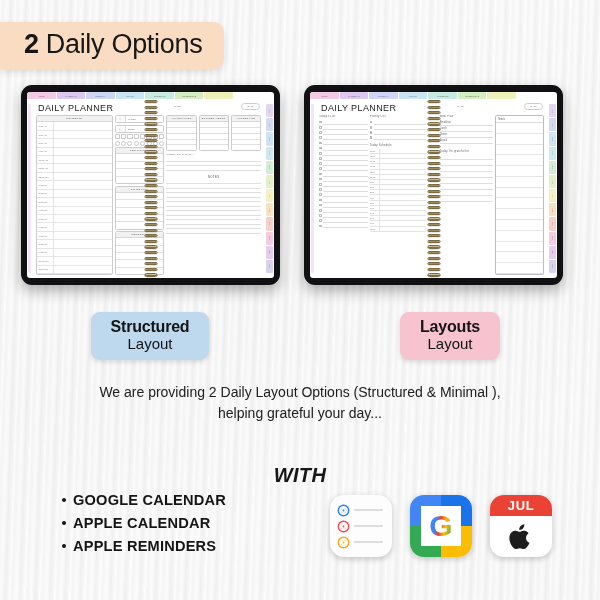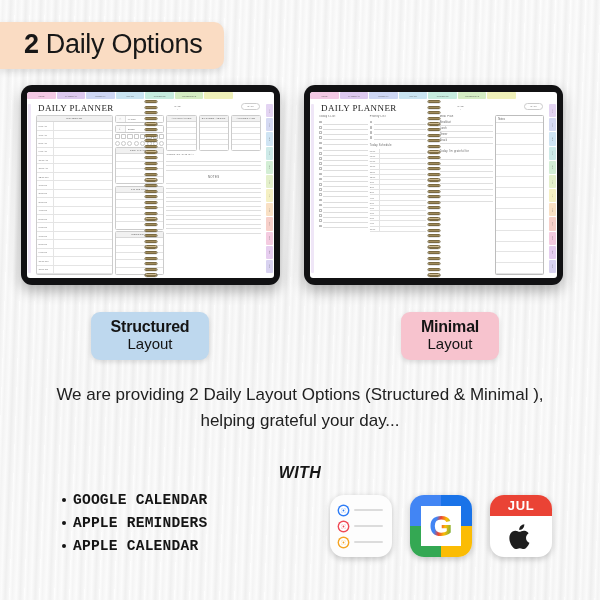--- a/index.html
+++ b/index.html
@@ -44,21 +44,21 @@
 
   .page-body { flex: 1; display: flex; position: relative; padding: 3px 0 2px 0; }
   .side-tabs { width: 9px; display: flex; flex-direction: column; padding: 2px 1px; }
   .side-tabs .st { flex: 1; margin-bottom: 1px; border-radius: 1px; font-size: 1.9px; color: rgba(70,70,70,.55);
                    writing-mode: vertical-rl; display:flex; align-items:center; justify-content:center; overflow:hidden; }
   .side-left { width: 5px; }
   .side-left .st { background: #efe6f7; }
 
   .content { flex: 1; display: flex; flex-direction: column; padding: 0 2px; position: relative; }
   .ph-head { display: flex; align-items: flex-start; justify-content: space-between; padding: 1px 3px 2px 4px; }
-  .ph-title { font-family: Liberation Serif, serif; font-size: 9px; letter-spacing: .4px; color: #1d1d1d; }
+  .ph-title { font-family: Liberation Sans, sans-serif; font-size: 9px; letter-spacing: .4px; color: #1d1d1d; }
   .ph-date { font-size: 2.4px; color: #777; text-align: center; line-height: 1.3; padding-top: 2px; }
   .ph-btn { font-size: 2.4px; color: #888; border: 0.4px solid #ccc; border-radius: 5px; padding: 1px 5px; background:#fff; }
 
   .cols { flex: 1; display: flex; gap: 2px; padding: 0 2px 1px 2px; overflow: hidden; }
 
   
   .panel { border: 0.4px solid #ccc; border-radius: 1.5px; background: #fff; display: flex; flex-direction: column; overflow: hidden; }
   .panel-hd { background: #f1f1f1; font-size: 2.5px; letter-spacing: .3px; color: #555; text-align: center; padding: 1.2px 0; border-bottom: .4px solid #d8d8d8; }
   .panel-rows { flex: 1; display: flex; flex-direction: column; }
   .panel-rows .pr { flex: 1; border-bottom: .4px solid #e2e2e2; }
@@ -114,26 +114,26 @@
   .badges { position: absolute; top: 312px; left: 0; width: 600px; display: flex; }
   .badge { border-radius: 9px; padding: 6px 20px 8px; text-align: center; box-shadow: 0 2px 5px rgba(0,0,0,.13); }
   .badge .b1 { font-size: 16px; font-weight: 700; color: #141414; letter-spacing: -0.2px; display:block; }
   .badge .b2 { font-size: 15px; font-weight: 400; color: #141414; display:block; margin-top: -1px; }
   .badge-structured { background: #bed8ee; }
   .badge-minimal { background: #f7c3ce; }
   .badge-slot { flex: 1; display: flex; justify-content: center; }
 
   
   .desc { position: absolute; top: 382px; left: 22px; width: 556px; text-align: center;
-          font-size: 17px; color: #202020; line-height: 1.5; }
+          font-size: 14px; color: #202020; line-height: 1.5; }
   .with { position: absolute; top: 464px; left: 0; width: 600px; text-align:center;
-          font-size: 16px; font-weight: 700; font-style: italic; color: #161616; letter-spacing: .4px; }
-
-  
-  .bullets { position: absolute; left: 62px; top: 492px; font-family: Liberation Mono, monospace; }
+          font-size: 20px; font-weight: 700; font-style: italic; color: #161616; letter-spacing: .4px; }
+
+  
+  .bullets { position: absolute; left: 62px; top: 492px; }
   .bullet-li { display: flex; align-items: center; gap: 7px; margin-bottom: 7px; }
   .bullet-dot { width: 4px; height: 4px; border-radius: 50%; background: #151515; flex: none; }
   .bullet-tx { font-size: 14.6px; font-weight: 700; color: #151515; letter-spacing: .2px; }
 
   
   .apps { position: absolute; left: 330px; top: 495px; display: flex; gap: 18px; align-items: center; }
   .app-icon { width: 62px; height: 62px; border-radius: 14px; position: relative; overflow: hidden;
               box-shadow: 0 2px 6px rgba(0,0,0,.22); background: #fff; }
   
   .rem { background: #fdfdfd; display:flex; flex-direction:column; justify-content:center; gap:7px; padding: 0 9px; }
@@ -763,44 +763,44 @@
 
 <div class="badges">
   <div class="badge-slot">
     <div class="badge badge-structured">
       <span class="b1">Structured</span>
       <span class="b2">Layout</span>
     </div>
   </div>
   <div class="badge-slot">
     <div class="badge badge-minimal">
-      <span class="b1">Minimal</span>
+      <span class="b1">Layouts</span>
       <span class="b2">Layout</span>
     </div>
   </div>
 </div>
 
 <div class="desc">
   <div>We are providing 2 Daily Layout Options (Structured &amp; Minimal ),</div>
   <div>helping grateful your day...</div>
 </div>
 <div class="with">WITH</div>
 
 <div class="bullets">
   <div class="bullet-li">
     <div class="bullet-dot"></div>
     <div class="bullet-tx">GOOGLE CALENDAR</div>
   </div>
   <div class="bullet-li">
     <div class="bullet-dot"></div>
-    <div class="bullet-tx">APPLE REMINDERS</div>
+    <div class="bullet-tx">APPLE CALENDAR</div>
   </div>
   <div class="bullet-li">
     <div class="bullet-dot"></div>
-    <div class="bullet-tx">APPLE CALENDAR</div>
+    <div class="bullet-tx">APPLE REMINDERS</div>
   </div>
 </div>
 
 <div class="apps">
   <div class="app-icon rem">
     <div class="rem-row">
       <div class="rem-dot d1"></div>
       <div class="rem-line"></div>
     </div>
     <div class="rem-row">

